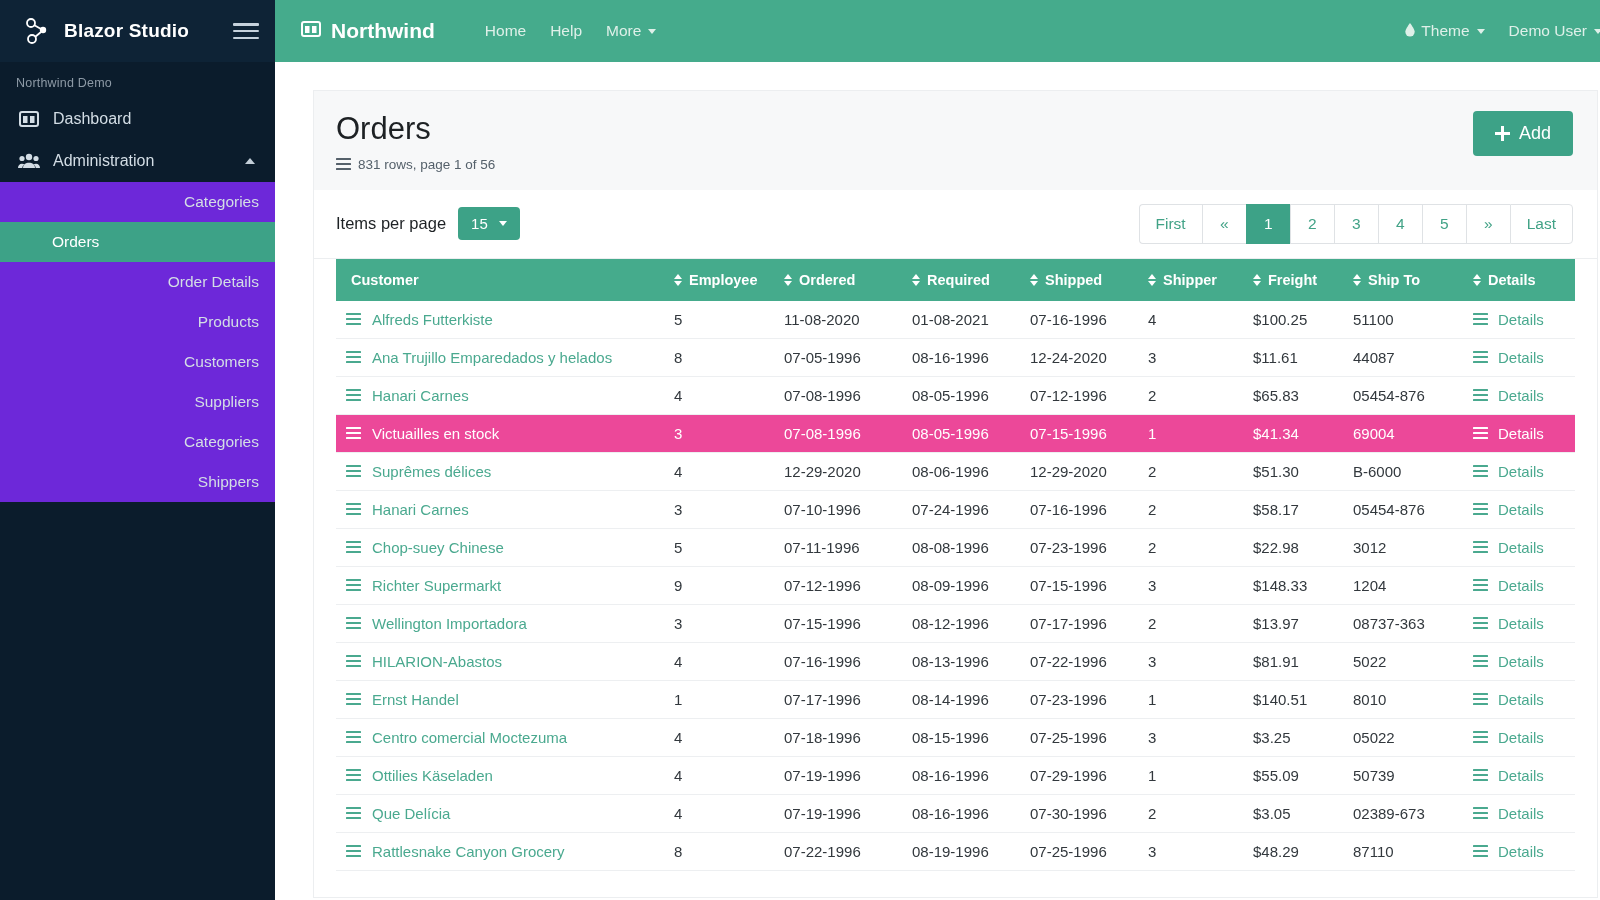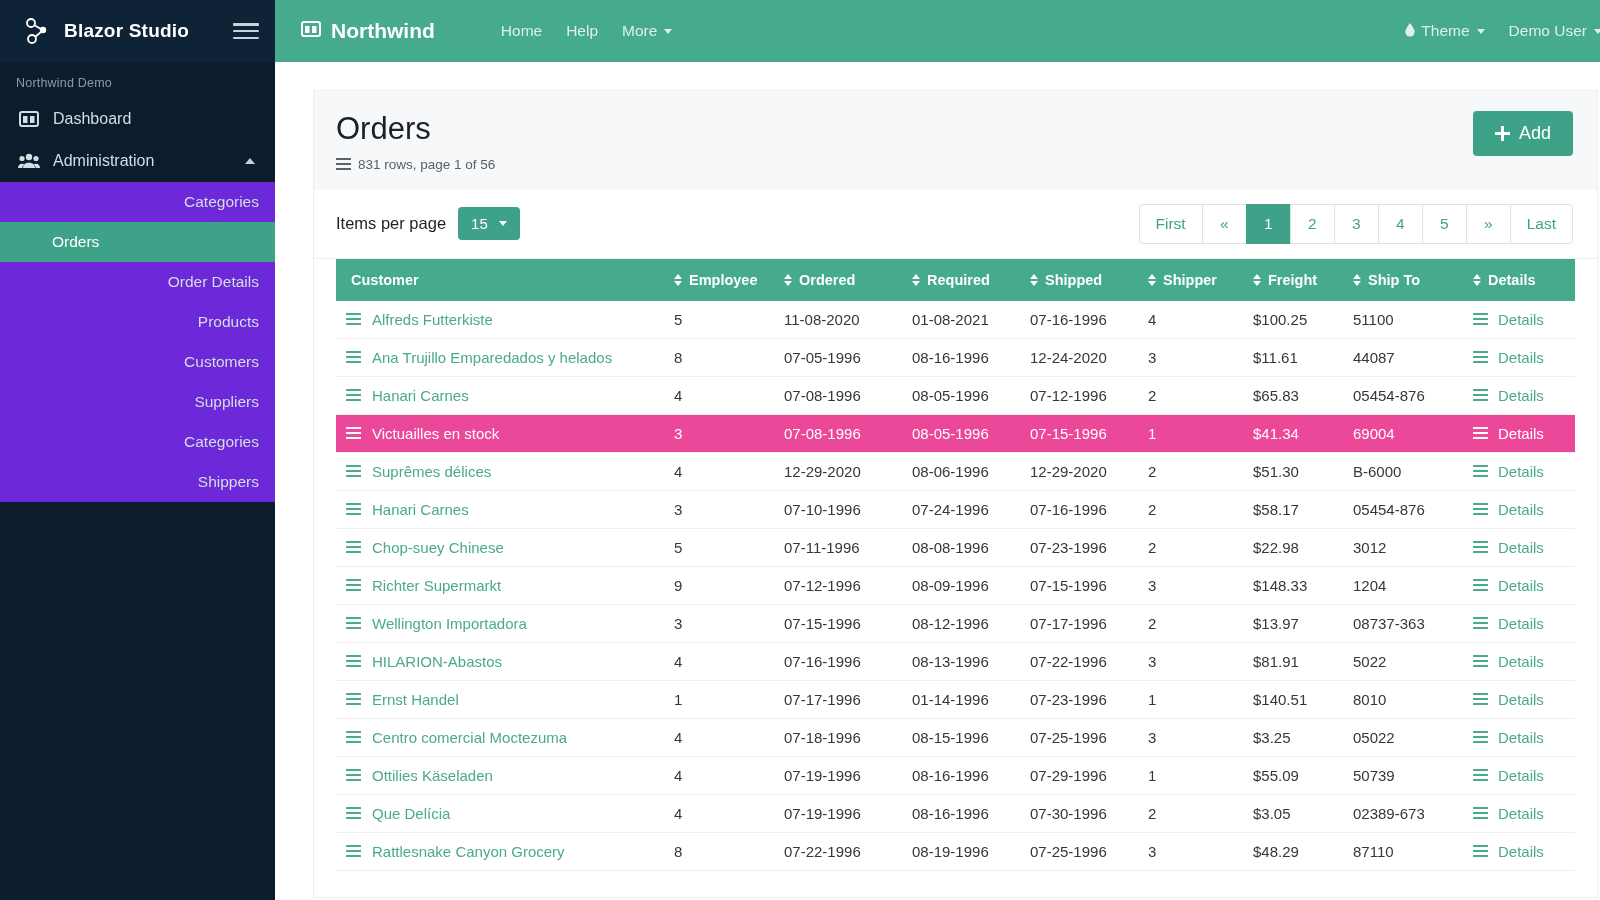--- a/index.html
+++ b/index.html
@@ -65,21 +65,21 @@
   
   .main { flex: 1; height: 900px; display: flex; flex-direction: column; background: #ffffff; }
 
   .topbar {
     height: 62px; background: #45ab8c;
     display: flex; align-items: center; padding: 0 22px 0 26px;
     gap: 0;
   }
   .tb-brand {
     color: #ffffff; font-size: 21px; font-weight: bold;
-    display: flex; align-items: center; gap: 10px; margin-right: 54px;
+    display: flex; align-items: center; gap: 10px; margin-right: 38px;
   }
   .tb-link {
     color: #dff0e9; font-size: 15.5px; padding: 6px 12px;
     cursor: pointer; display: flex; align-items: center; gap: 5px;
   }
   .tb-spacer { flex: 1; }
   .caret {
     width: 0; height: 0; border-left: 4.5px solid transparent;
     border-right: 4.5px solid transparent; border-top: 5.5px solid #dff0e9;
     display: inline-block; margin-left: 2px;
@@ -692,21 +692,21 @@
                     <span class="listicon">
                       <i></i>
                       <i></i>
                       <i></i>
                     </span>
                     <span>Ernst Handel</span>
                   </span>
                 </td>
                 <td>1</td>
                 <td>07-17-1996</td>
-                <td>01-14-1996</td>
+                <td>08-14-1996</td>
                 <td>07-23-1996</td>
                 <td>1</td>
                 <td>$140.51</td>
                 <td>8010</td>
                 <td>
                   <span class="det">
                     <span class="listicon">
                       <i></i>
                       <i></i>
                       <i></i>

